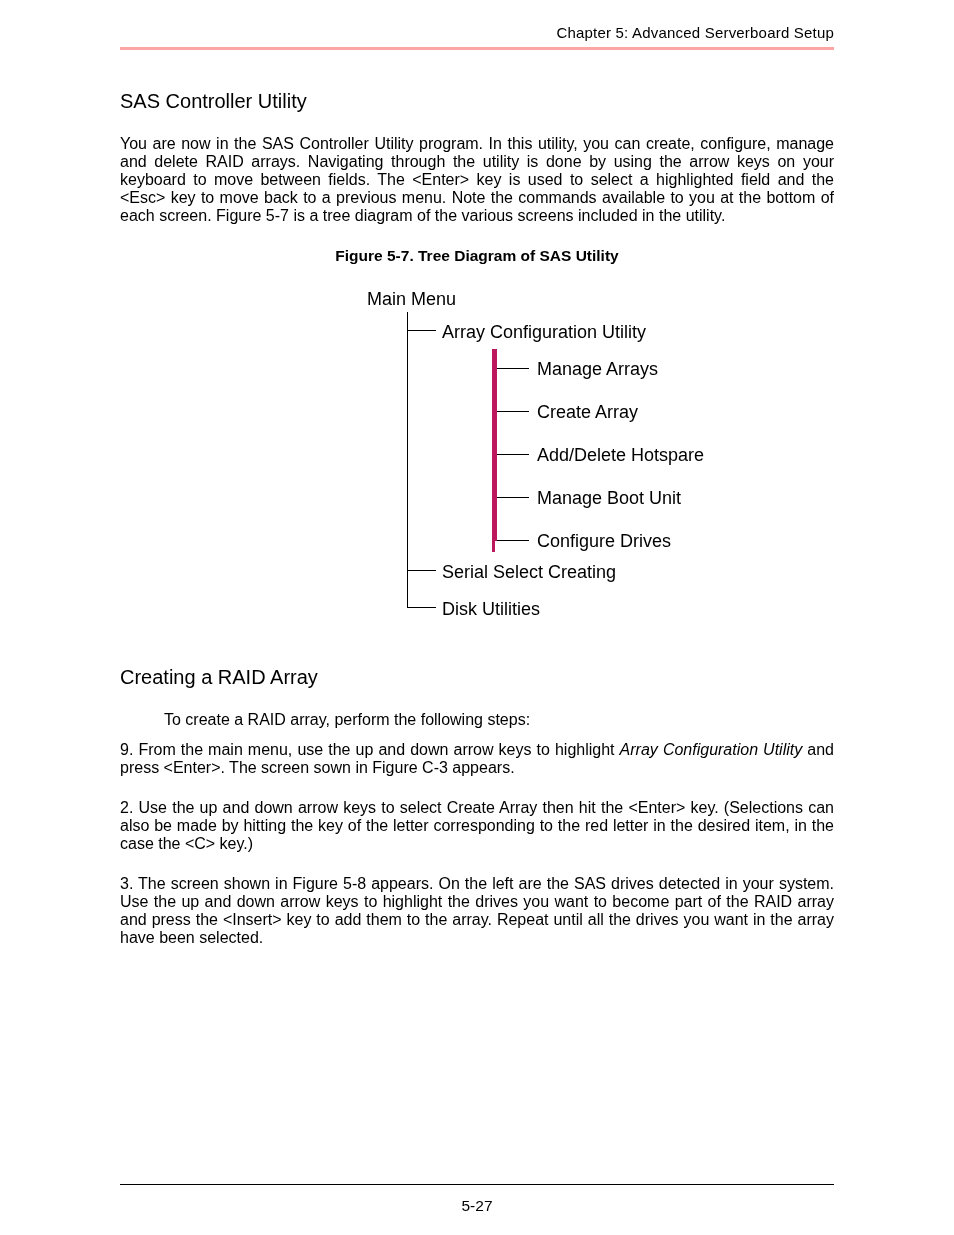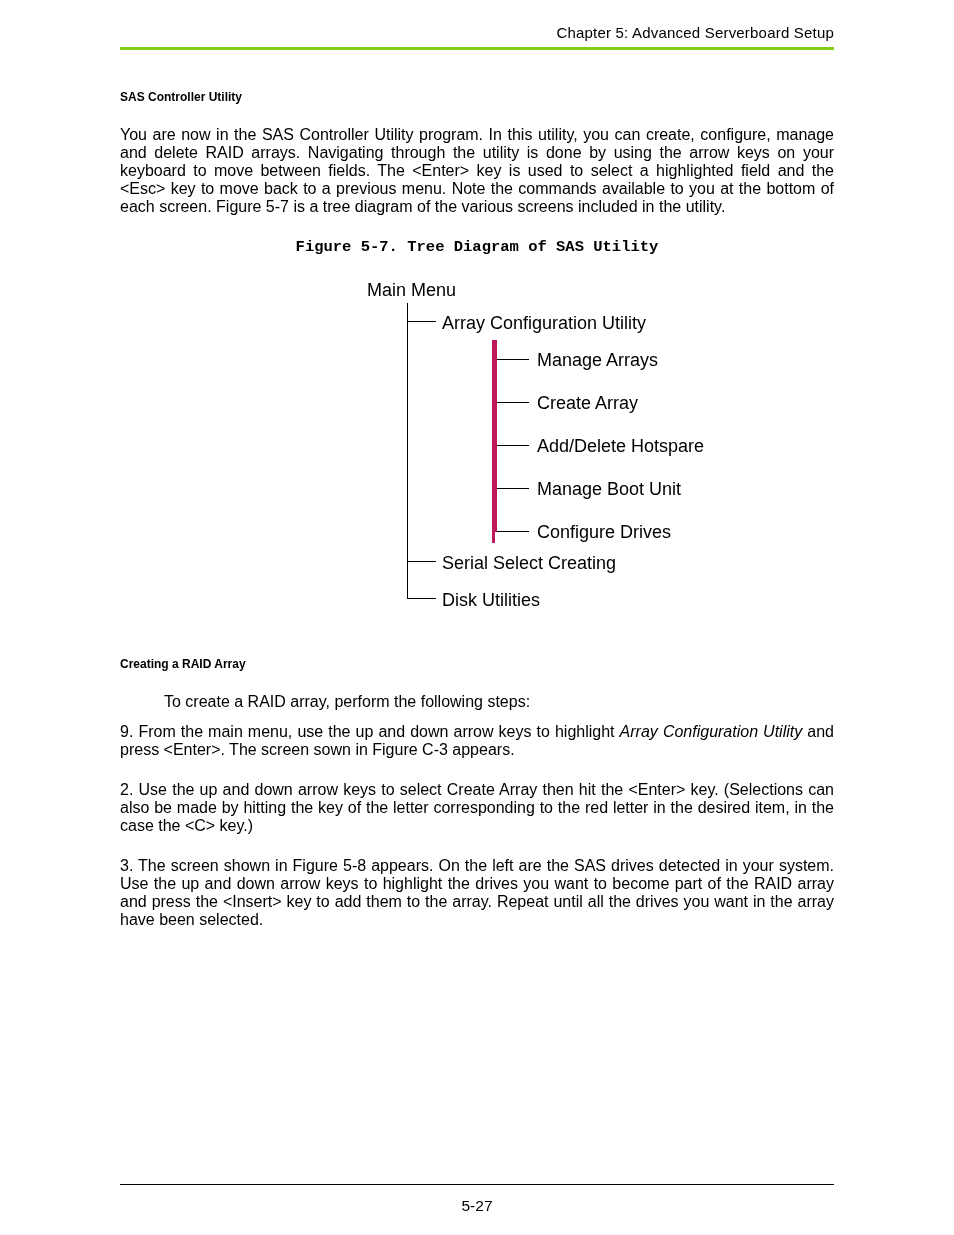--- a/index.html
+++ b/index.html
@@ -13,42 +13,41 @@
     width: 954px;
     height: 1235px;
     box-sizing: border-box;
     padding: 24px 120px 0 120px;
     position: relative;
   }
   .running-head {
     text-align: right;
     font-size: 15px;
     padding-bottom: 6px;
-    border-bottom: 3px solid #84cc16;
+    border-bottom: 3px solid #fca5a5;
     margin-bottom: 40px;
     letter-spacing: 0.2px;
   }
   .section-title {
-    font-weight: bold;
-    font-size: 12px;
+    font-weight: normal;
+    font-size: 20px;
     margin: 0 0 22px 0;
   }
   .body-para {
     font-size: 16px;
     line-height: 18px;
     text-align: justify;
     text-justify: inter-word;
     margin: 0 0 22px 0;
   }
   .fig-caption {
     text-align: center;
     font-weight: bold;
     font-size: 15.5px;
     margin: 14px 0 24px 0;
-    font-family: Liberation Mono, monospace;
   }
   
   .tree-wrap {
     width: 480px;
     margin: 0 auto 40px auto;
     font-size: 18px;
   }
   .tree-root-label {
     position: relative;
     left: 130px;

